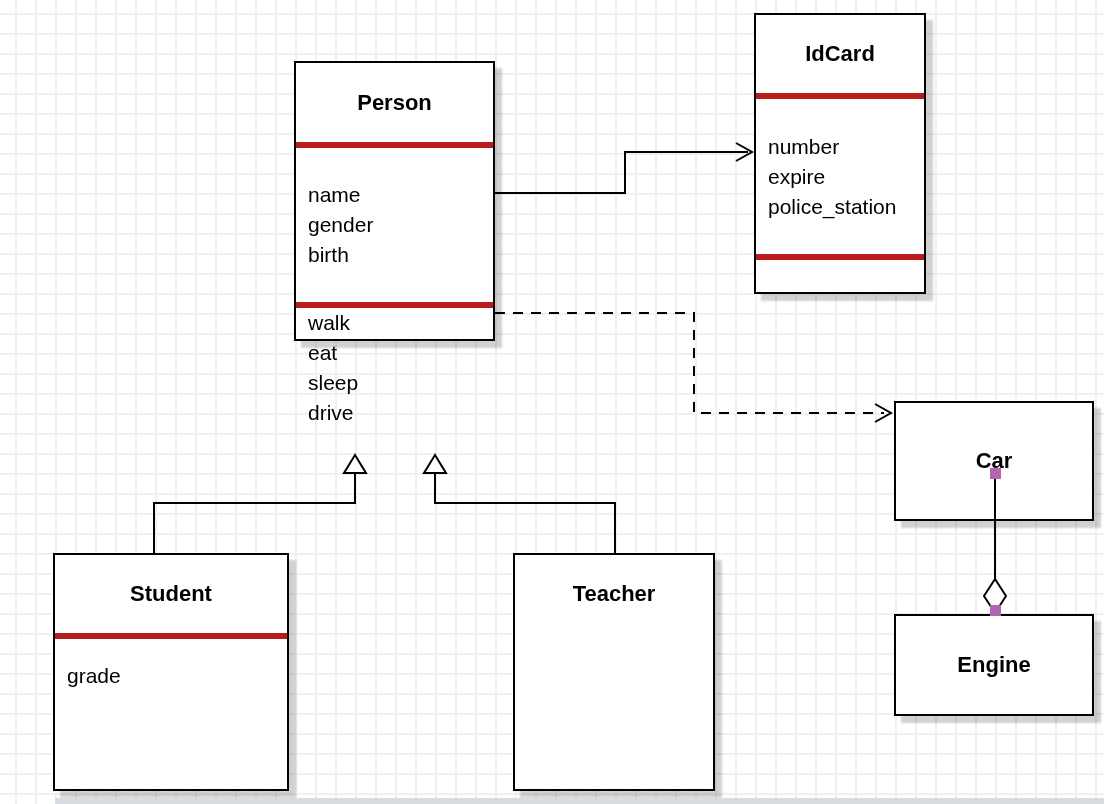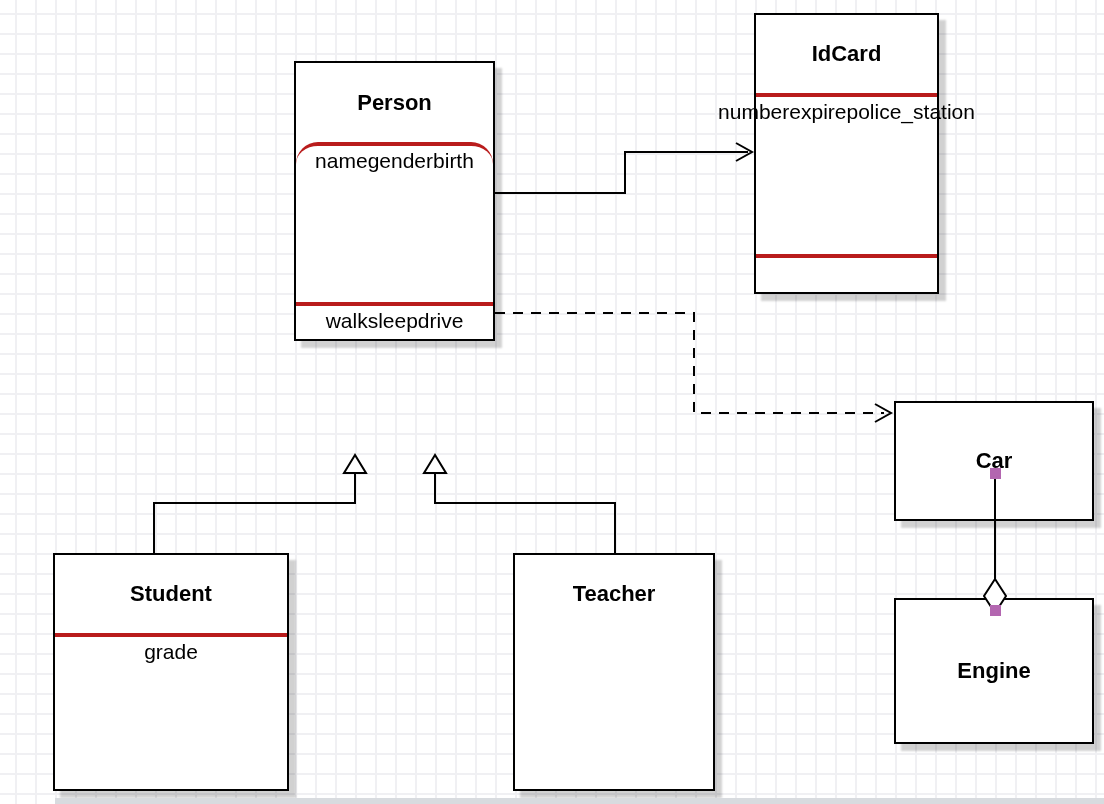--- a/index.html
+++ b/index.html
@@ -21,68 +21,69 @@
     background:#ffffff;border:2px solid #000;
     box-shadow:7px 7px 2px rgba(0,0,0,0.18);
     display:flex;flex-direction:column;
   }
   .uml-title{
     font-weight:bold;font-size:22px;color:#000;
     display:flex;align-items:center;justify-content:center;
     flex:0 0 auto;
   }
   .uml-sec{
-    box-sizing:border-box;border-top:4px solid #b91c1c;
-    display:flex;flex-direction:row;justify-content:center;
-    padding-left:0;font-size:21px;line-height:30px;color:#000;
+    box-sizing:border-box;border-top:6px solid #b91c1c;
+    display:flex;flex-direction:column;justify-content:center;
+    padding-left:12px;font-size:21px;line-height:30px;color:#000;
     flex:0 0 auto;
   }
   .uml-sec.grow{flex:1 1 auto;justify-content:center;}
   .simple .uml-title{flex:1 1 auto;}
   .edges{position:absolute;left:0;top:0;width:1104px;height:804px;pointer-events:none;}
   .edges *{pointer-events:auto;}
   .bottom-edge{
     position:absolute;left:55px;right:0;bottom:0;height:6px;
     background:#d8dbdf;
   }
 </style>
 </head>
 <body>
 
 <div class="canvas">
 
   <div class="uml-class" style="left:294px;top:53px;width:201px;height:280px;margin-top:8px;">
     <div class="uml-title" style="height:79px;">Person</div>
-    <div class="uml-sec" style="height:160px;border-radius:22px;">
+    <div class="uml-sec" style="height:160px;">
       <div>name</div>
       <div>gender</div>
       <div>birth</div>
     </div>
     <div class="uml-sec grow">
       <div>walk</div>
+      <div>eat</div>
       <div>sleep</div>
       <div>drive</div>
     </div>
   </div>
 
-  <div class="uml-class" style="left:754px;top:13px;width:185px;height:281px;">
+  <div class="uml-class" style="left:754px;top:13px;width:172px;height:281px;">
     <div class="uml-title" style="height:78px;">IdCard</div>
     <div class="uml-sec" style="height:161px;">
       <div>number</div>
       <div>expire</div>
       <div>police_station</div>
     </div>
     <div class="uml-sec grow"></div>
   </div>
 
   <div class="uml-class simple" style="left:894px;top:353px;width:200px;height:120px;margin-top:48px;">
     <div class="uml-title">Car</div>
   </div>
 
-  <div class="uml-class simple" style="left:894px;top:598px;width:200px;height:146px;">
+  <div class="uml-class simple" style="left:894px;top:614px;width:200px;height:102px;">
     <div class="uml-title">Engine</div>
   </div>
 
   <div class="uml-class" style="left:53px;top:553px;width:236px;height:238px;">
     <div class="uml-title" style="height:78px;">Student</div>
     <div class="uml-sec" style="height:80px;">
       <div>grade</div>
     </div>
   </div>
 

